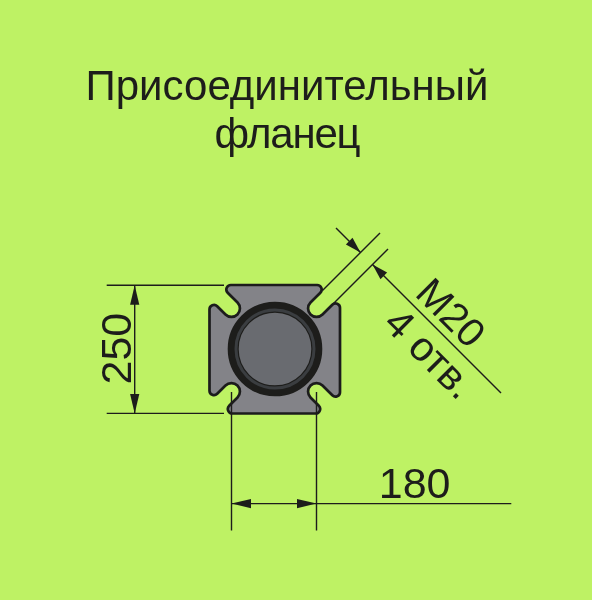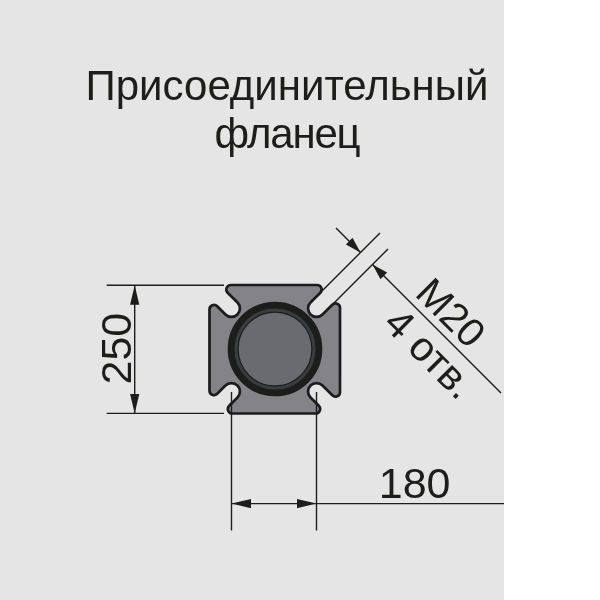--- a/index.html
+++ b/index.html
@@ -1,16 +1,16 @@
 <!DOCTYPE html>
 <html><head>
 <meta charset="utf-8">
 <style>
   html,body{margin:0;padding:0;background:#ffffff;}
-  #page{width:504px;height:600px;position:relative;background:#e5e5e5;overflow:hidden;}
+  #page{width:592px;height:600px;position:relative;background:#bef264;overflow:hidden;}
   svg{display:block;}
   text{font-family:"Liberation Sans",sans-serif;fill:#1d1d1b;}
 </style>
 </head>
 <body>
 <div id="page">
 <svg width="600" height="600" viewBox="0 0 600 600" xmlns="http://www.w3.org/2000/svg">
 
   <g>
     <text x="287" y="100" font-size="42" text-anchor="middle">Присоединительный</text>

